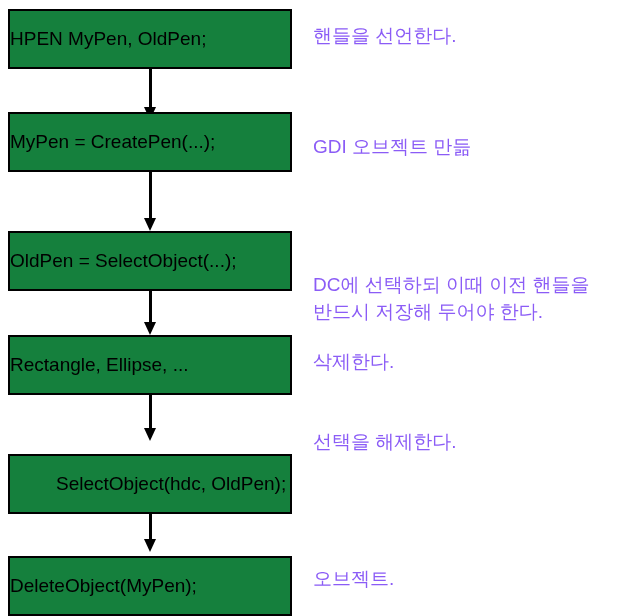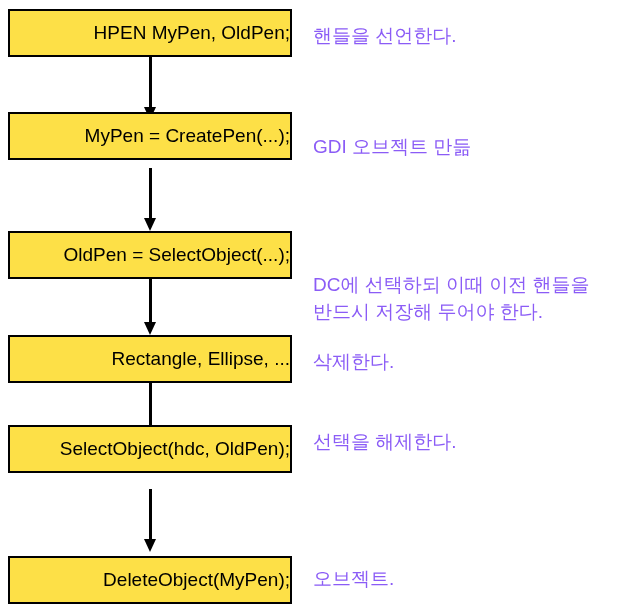--- a/index.html
+++ b/index.html
@@ -12,27 +12,27 @@
     width: 635px;
     height: 616px;
     background: #ffffff;
     overflow: hidden;
     font-family: "Liberation Sans", "DejaVu Sans", sans-serif;
   }
   .step-box {
     position: absolute;
     left: 8px;
     width: 284px;
-    height: 48px;
+    height: 60px;
     box-sizing: border-box;
     border: 2px solid #000000;
-    background: #fde047;
+    background: #15803d;
     display: flex;
     align-items: center;
-    justify-content: flex-end;
+    justify-content: flex-start;
   }
   .step-label {
     font-family: "Liberation Sans", "DejaVu Sans", sans-serif;
     font-size: 19px;
     line-height: 20px;
     color: #000000;
     white-space: nowrap;
     letter-spacing: 0px;
   }
   .connector {
@@ -106,21 +106,21 @@
     <span class="step-label">OldPen = SelectObject(...);</span>
   </div>
   <div class="annotation" id="note2" style="top: 231px; margin-top: 40px;">DC에 선택하되 이때 이전 핸들을
 반드시 저장해 두어야 한다.</div>
 
   <div class="step-box" id="box3" style="top: 335px;">
     <span class="step-label">Rectangle, Ellipse, ...</span>
   </div>
   <div class="annotation" id="note3" style="top: 348px;">삭제한다.</div>
 
-  <div class="step-box" id="box4" style="top: 425px;">
+  <div class="step-box" id="box4" style="top: 454px; padding-left: 46px;">
     <span class="step-label">SelectObject(hdc, OldPen);</span>
   </div>
   <div class="annotation" id="note4" style="top: 428px;">선택을 해제한다.</div>
 
   <div class="step-box" id="box5" style="top: 556px;">
     <span class="step-label">DeleteObject(MyPen);</span>
   </div>
   <div class="annotation" id="note5" style="top: 565px;">오브젝트.</div>
 
 </div>

